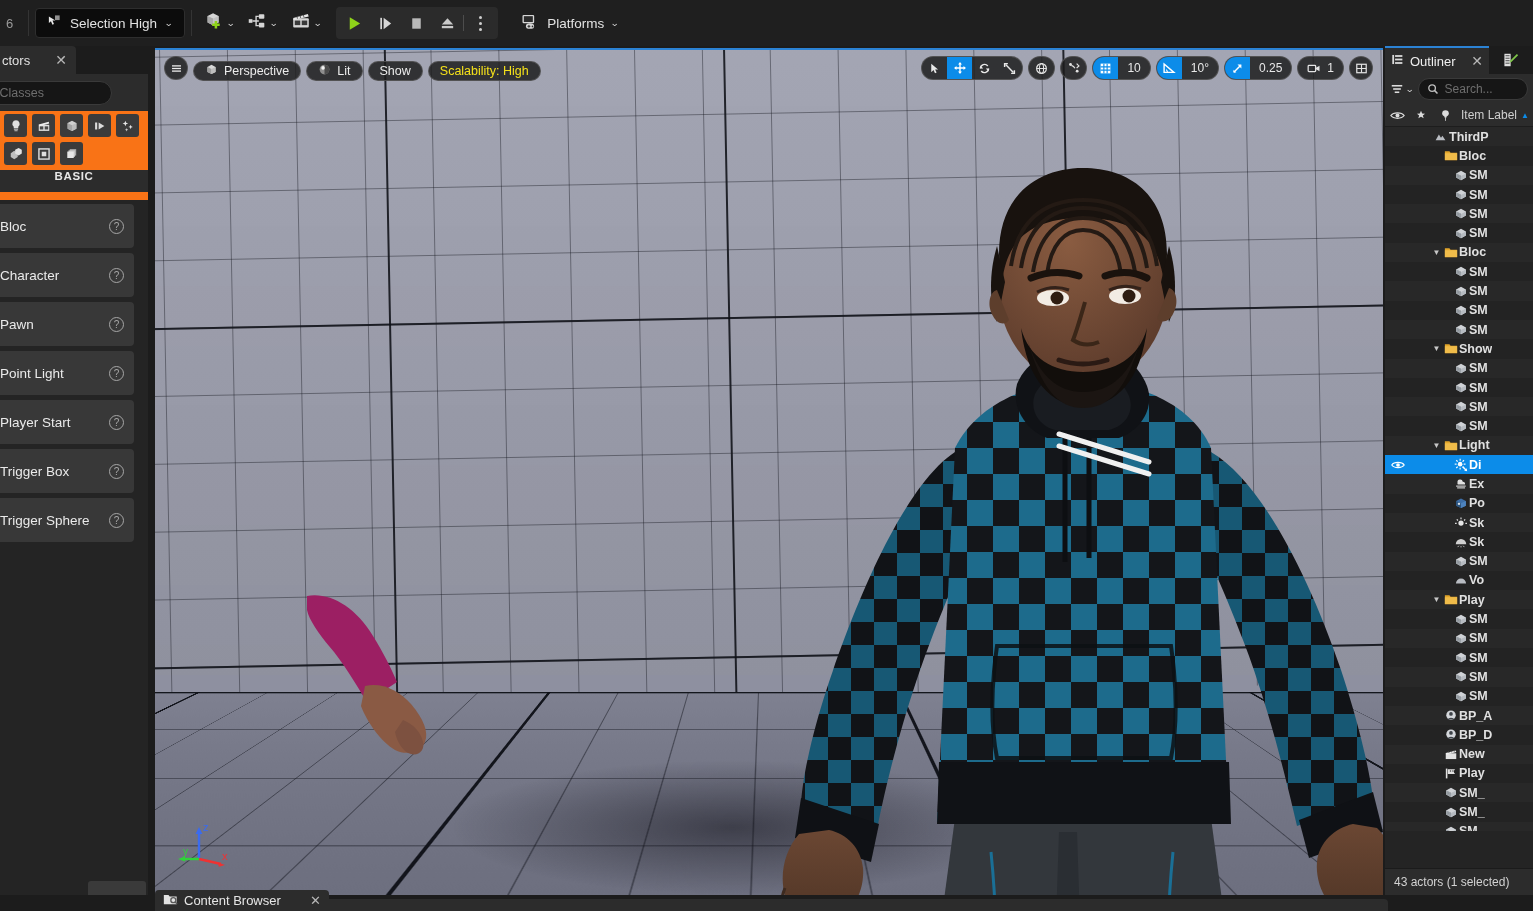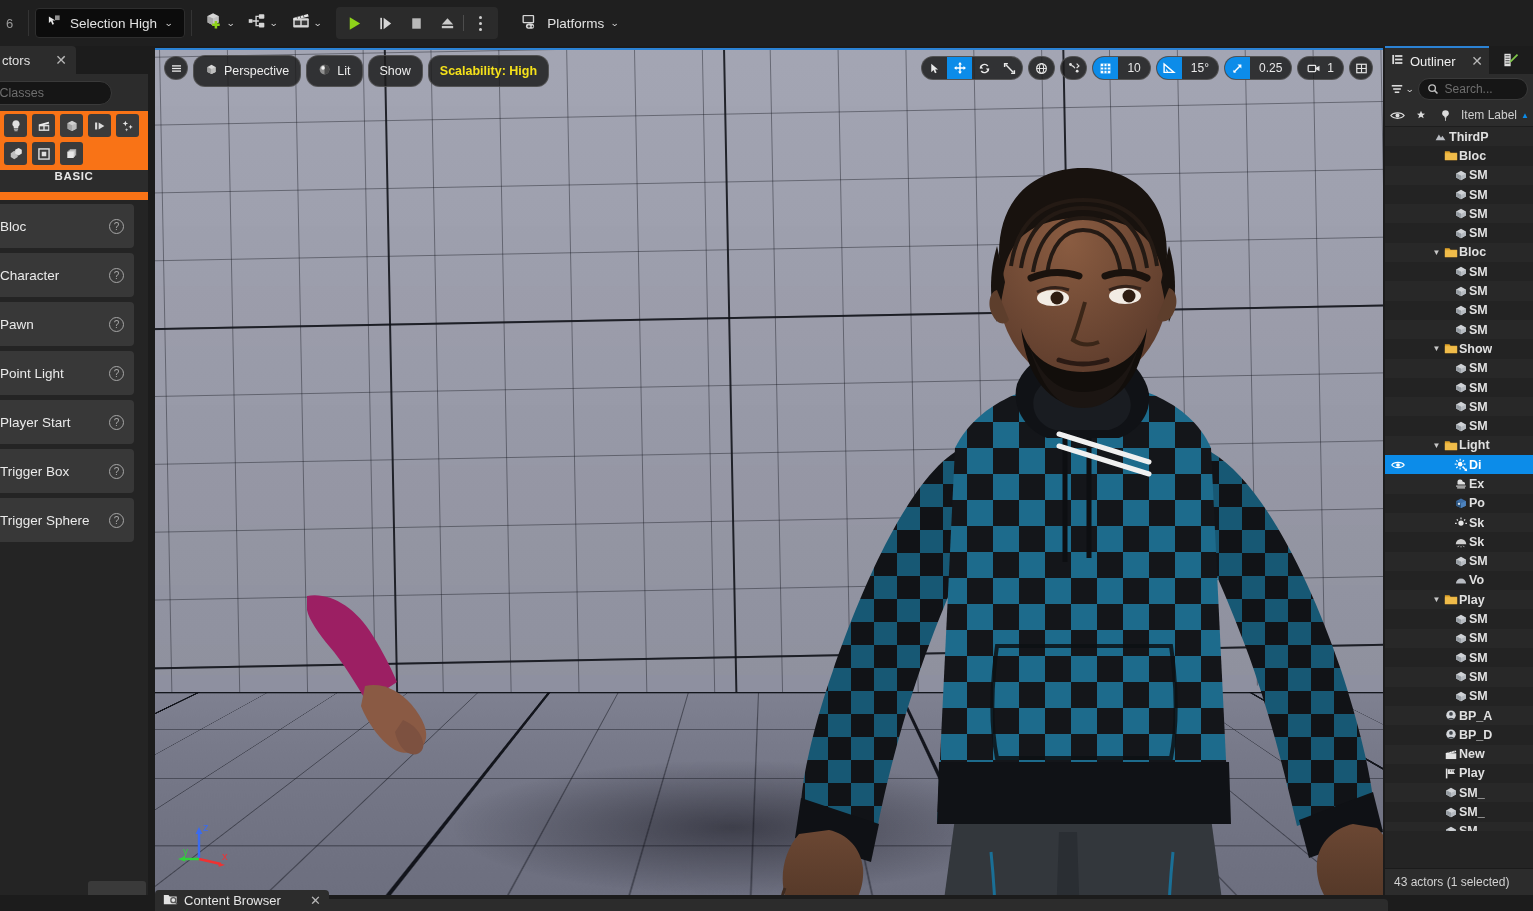--- a/index.html
+++ b/index.html
@@ -151,31 +151,31 @@
   }
 
   
   .vp-toolbar {
     position: absolute; left: 0; top: 0; width: 100%; height: 36px;
     display: flex; align-items: center; padding: 0 10px 0 9px;
     gap: 5px; pointer-events: none;
   }
   .vp-toolbar > * { pointer-events: auto; }
   .vp-pill {
-    display: flex; align-items: center; gap: 6px; height: 32px;
+    display: flex; align-items: center; gap: 6px; height: 20px;
     padding: 0 11px; border-radius: 12px;
     background: rgba(28,28,28,.84); border: 1px solid rgba(110,110,110,.55);
     font-size: 12.5px; color: #ececec; cursor: pointer; white-space: nowrap; margin-top: 6px;
   }
   .vp-round {
     width: 24px; height: 24px; border-radius: 50%;
     background: rgba(28,28,28,.84); border: 1px solid rgba(110,110,110,.55);
     display: flex; align-items: center; justify-content: center; cursor: pointer;
   }
-  .scal-pill { color: #f5e11a; font-weight: bold; }
+  .scal-pill { color: #f5e11a; font-weight: normal; }
   .vp-right { margin-left: auto; display: flex; align-items: center; gap: 5px; }
   .seg {
     display: flex; align-items: center; height: 24px; border-radius: 12px;
     background: rgba(28,28,28,.84); border: 1px solid rgba(110,110,110,.55);
     overflow: hidden;
   }
   .seg-btn {
     width: 25px; height: 100%; display: flex; align-items: center;
     justify-content: center; cursor: pointer;
   }
@@ -693,21 +693,21 @@
           <div class="seg-val">10</div>
         </div>
 
         <div class="seg">
           <div class="seg-btn on">
             <svg width="14" height="14" viewBox="0 0 16 16">
               <path d="M2.4 13 L13.6 13 L2.4 3.4 Z" fill="none" stroke="#fff" stroke-width="1.6"></path>
               <path d="M6.2 13 a4.5 4.5 0 0 0 -1.4 -3.2" stroke="#fff" stroke-width="1.3" fill="none"></path>
             </svg>
           </div>
-          <div class="seg-val">15°</div>
+          <div class="seg-val">10°</div>
         </div>
 
         <div class="seg">
           <div class="seg-btn on">
             <svg width="13" height="13" viewBox="0 0 16 16">
               <path d="M3.5 12.5 L12 4" stroke="#fff" stroke-width="1.8"></path>
               <path d="M12.8 3.2 L12.8 8 L8 3.2 Z" fill="#fff"></path>
               <path d="M3 13 L6.6 13 L3 9.4 Z" fill="#fff"></path>
             </svg>
           </div>

